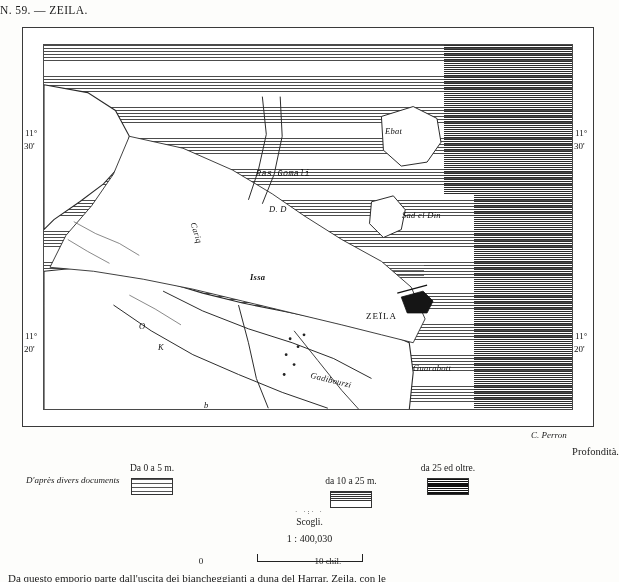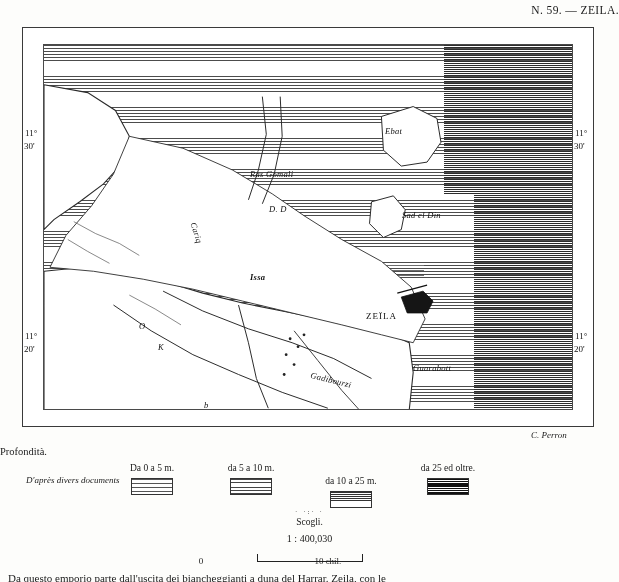--- a/index.html
+++ b/index.html
@@ -21,21 +21,21 @@
     inset: 0;
     background: #fdfdfb;
   }
 
   
   .fig-title {
     position: absolute;
     top: 4px;
     left: 0;
     width: 619px;
-    text-align: right;
+    text-align: left;
     font-size: 11.5px;
     letter-spacing: 0.4px;
     font-family: "Liberation Serif", serif;
   }
 
   
   .map-frame {
     position: absolute;
     left: 22px;
     top: 27px;
@@ -136,21 +136,21 @@
   }
 
   
   .legend {
     position: absolute;
     left: 0;
     top: 446px;
     width: 619px;
   }
   .legend-title {
-    text-align: left;
+    text-align: right;
     font-size: 10.5px;
     font-family: "Liberation Serif", serif;
   }
   .legend-row {
     position: relative;
     height: 54px;
     margin-top: 6px;
   }
   .legend-item {
     position: absolute;
@@ -287,21 +287,21 @@
           <circle cx="248" cy="296" r="1.4"></circle>
           <circle cx="256" cy="304" r="1.4"></circle>
           <circle cx="244" cy="312" r="1.4"></circle>
           <circle cx="252" cy="322" r="1.4"></circle>
           <circle cx="242" cy="332" r="1.4"></circle>
           <circle cx="262" cy="292" r="1.4"></circle>
         </g>
       </svg>
 
       <div class="map-label" style="left:341px; top:81px;text-align:right;">Ebat</div>
-      <div class="map-label" style="left:206px; top:124px;">Ras Gomali</div>
+      <div class="map-label" style="left:212px; top:124px;font-family:Liberation Mono, monospace;">Ras Gomali</div>
       <div class="map-label" style="left:225px; top:159px;">D. D</div>
       <div class="map-label" style="left:358px; top:165px;">Sad el Din</div>
       <div class="map-label" style="left:154px; top:176px; transform:rotate(72deg); transform-origin:left top;">Cariq</div>
       <div class="map-label" style="left:206px; top:227px;font-weight:bold;">Issa</div>
       <div class="map-label town" style="left:322px; top:266px;">ZEÏLA</div>
       <div class="map-label" style="left:95px; top:276px;">O</div>
       <div class="map-label" style="left:114px; top:297px;">K</div>
       <div class="map-label" style="left:369px; top:318px;">Guarabott</div>
       <div class="map-label" style="left:268px; top:325px; transform:rotate(14deg); transform-origin:left top;">Gadibourzi</div>
       <div class="map-label" style="left:160px; top:355px;">b</div>
@@ -314,24 +314,20 @@
 
   <div class="legend">
     <div class="legend-title">Profondità.</div>
     <div class="legend-row">
 
       <div class="legend-item" style="left:112px; width:80px;">
         <div>Da 0 a 5 m.</div>
         <div class="legend-swatch sw-1"></div>
       </div>
 
-      <div class="legend-item" style="left:208px; width:86px;">
-        <div>da 5 a 10 m.</div>
-        <div class="legend-swatch sw-2"></div>
-      </div>
 
       <div class="legend-item" style="left:306px; width:90px;margin-top:13px;">
         <div>da 10 a 25 m.</div>
         <div class="legend-swatch sw-3"></div>
       </div>
 
       <div class="legend-item" style="left:400px; width:96px;">
         <div>da 25 ed oltre.</div>
         <div class="legend-swatch sw-4"></div>
       </div>

